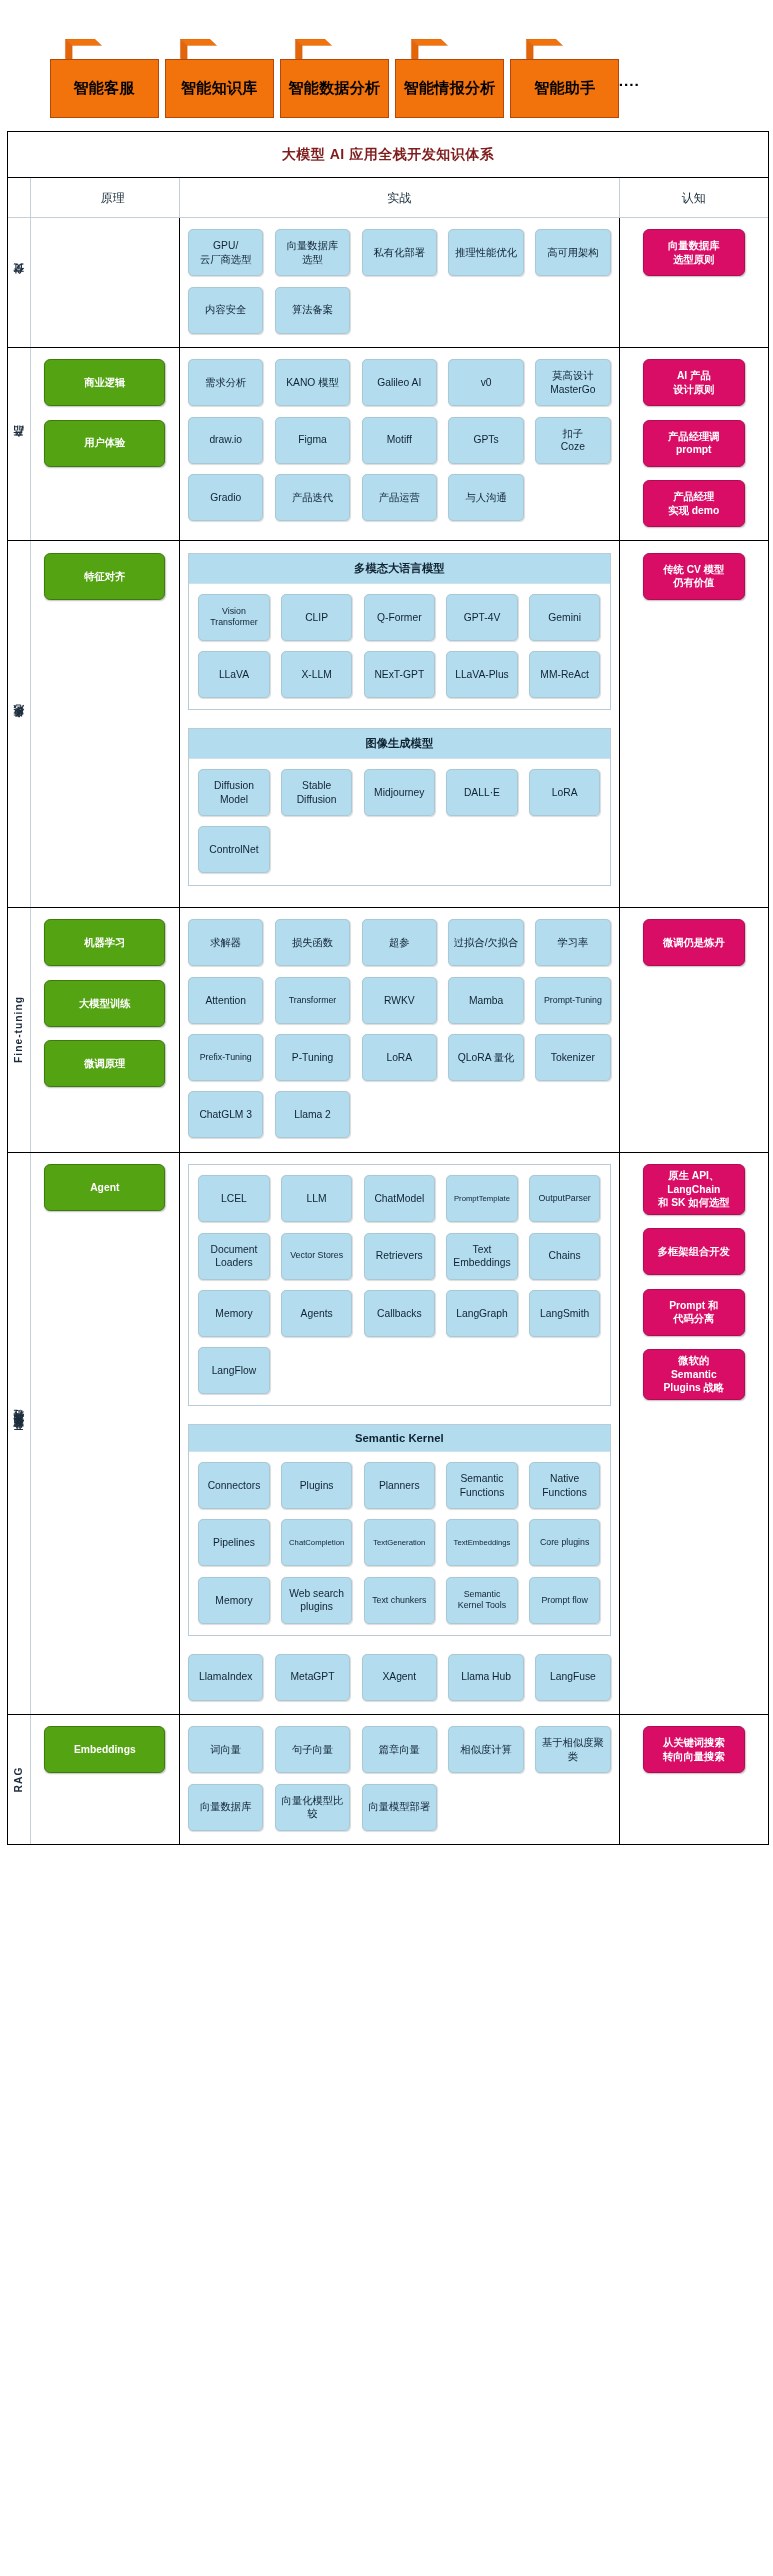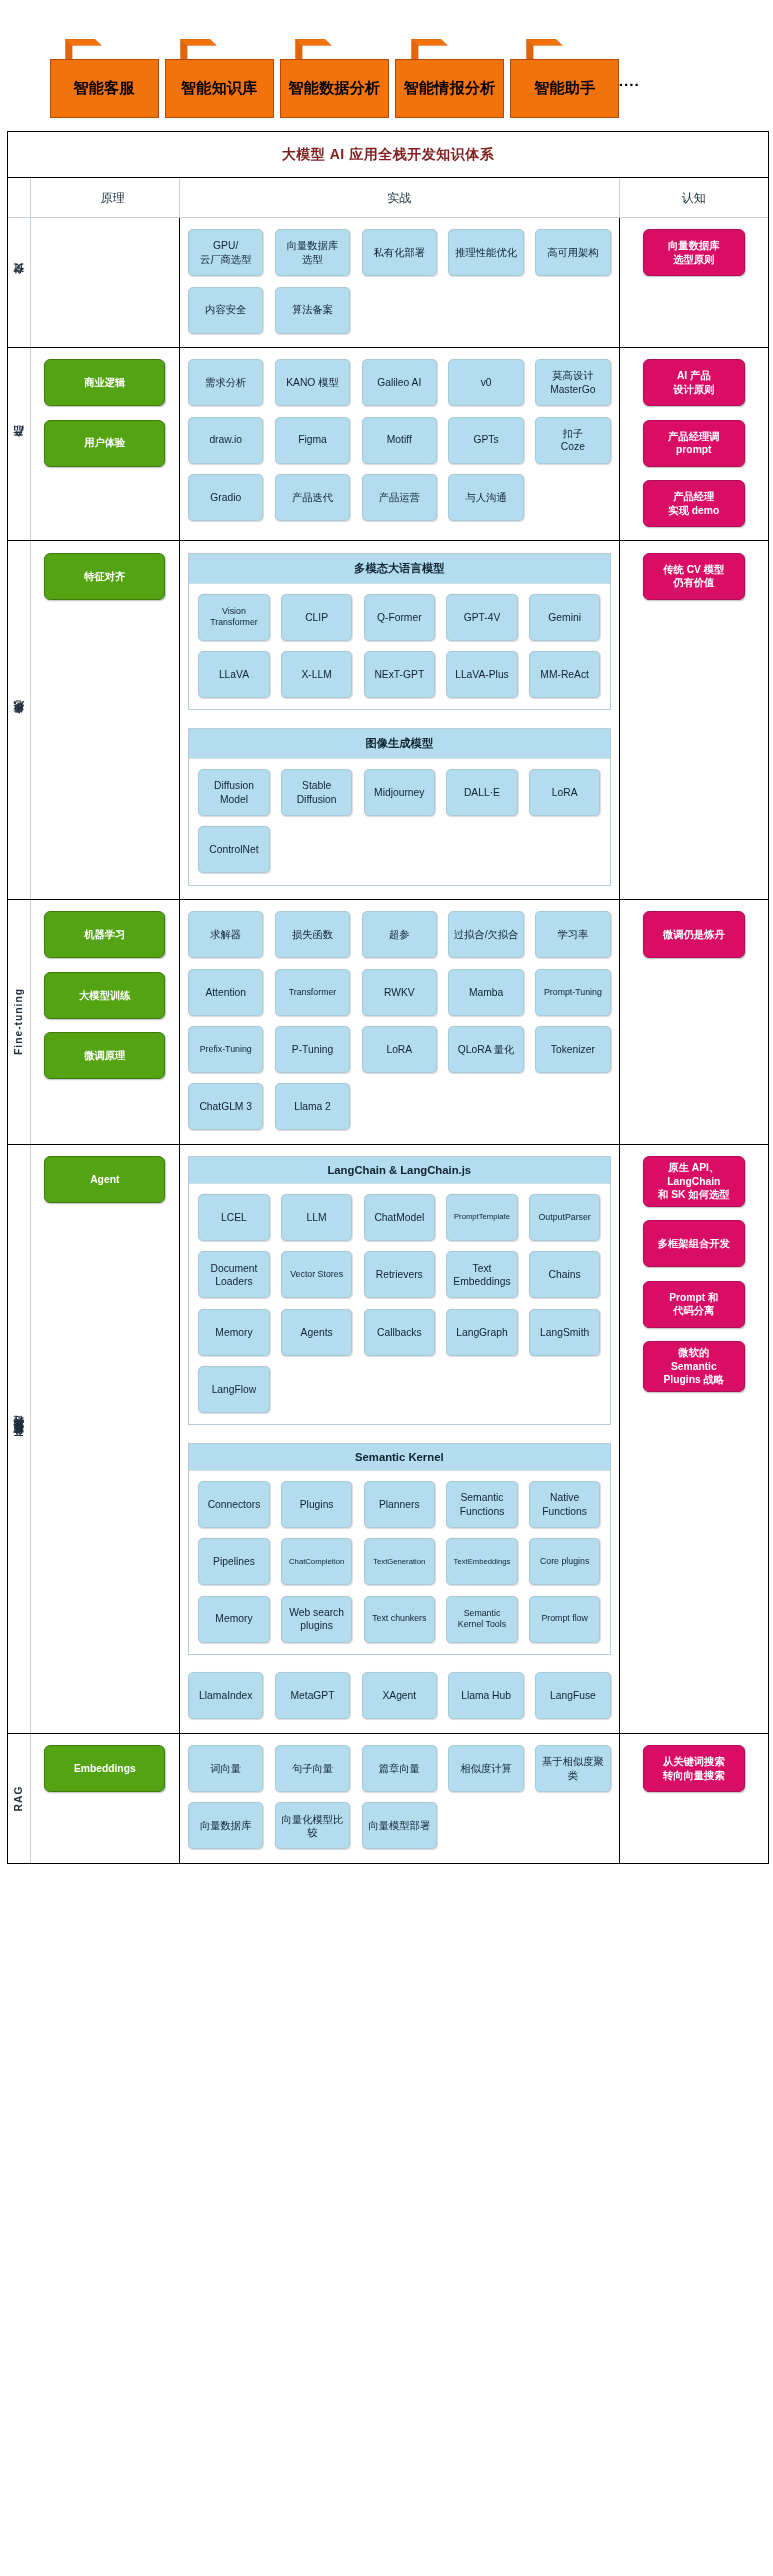--- a/index.html
+++ b/index.html
@@ -210,21 +210,21 @@
     box-shadow: 0.5px 1px 1.5px rgba(0,0,0,.25);
     white-space: pre-line;
   }
 
   
   .group {
     border: 0.5px solid #b9cbd6;
     background: #fff;
     margin-bottom: 17.5px;
   }
-  .group:last-child { margin-bottom: 0; }
+  .group:last-child { margin-bottom: 8px; }
   .group-title {
     background: #b3dcef;
     text-align: center;
     font-size: 11.3px;
     font-weight: 700;
     color: #0f2330;
     padding: 7.2px 0 6.7px 0;
     border-bottom: 0.5px solid #cfe2ec;
   }
   .group-body { padding: 10.3px 9.3px 11.3px 9.3px; }
@@ -428,21 +428,20 @@
         </div>
         <div class="section">
           <div class="rowlabel">
             <span>开发框架和工具链</span>
           </div>
           <div class="cell principle">
             <div class="green">Agent</div>
           </div>
           <div class="cell practice">
             <div class="group">
-              <div class="group-title">LangChain &amp; LangChain.js</div>
               <div class="group-body">
                 <div class="chips">
                   <div class="chip">LCEL</div>
                   <div class="chip">LLM</div>
                   <div class="chip">ChatModel</div>
                   <div class="chip tiny">PromptTemplate</div>
                   <div class="chip small">OutputParser</div>
                   <div class="chip">Document
 Loaders</div>
                   <div class="chip small">Vector Stores</div>

